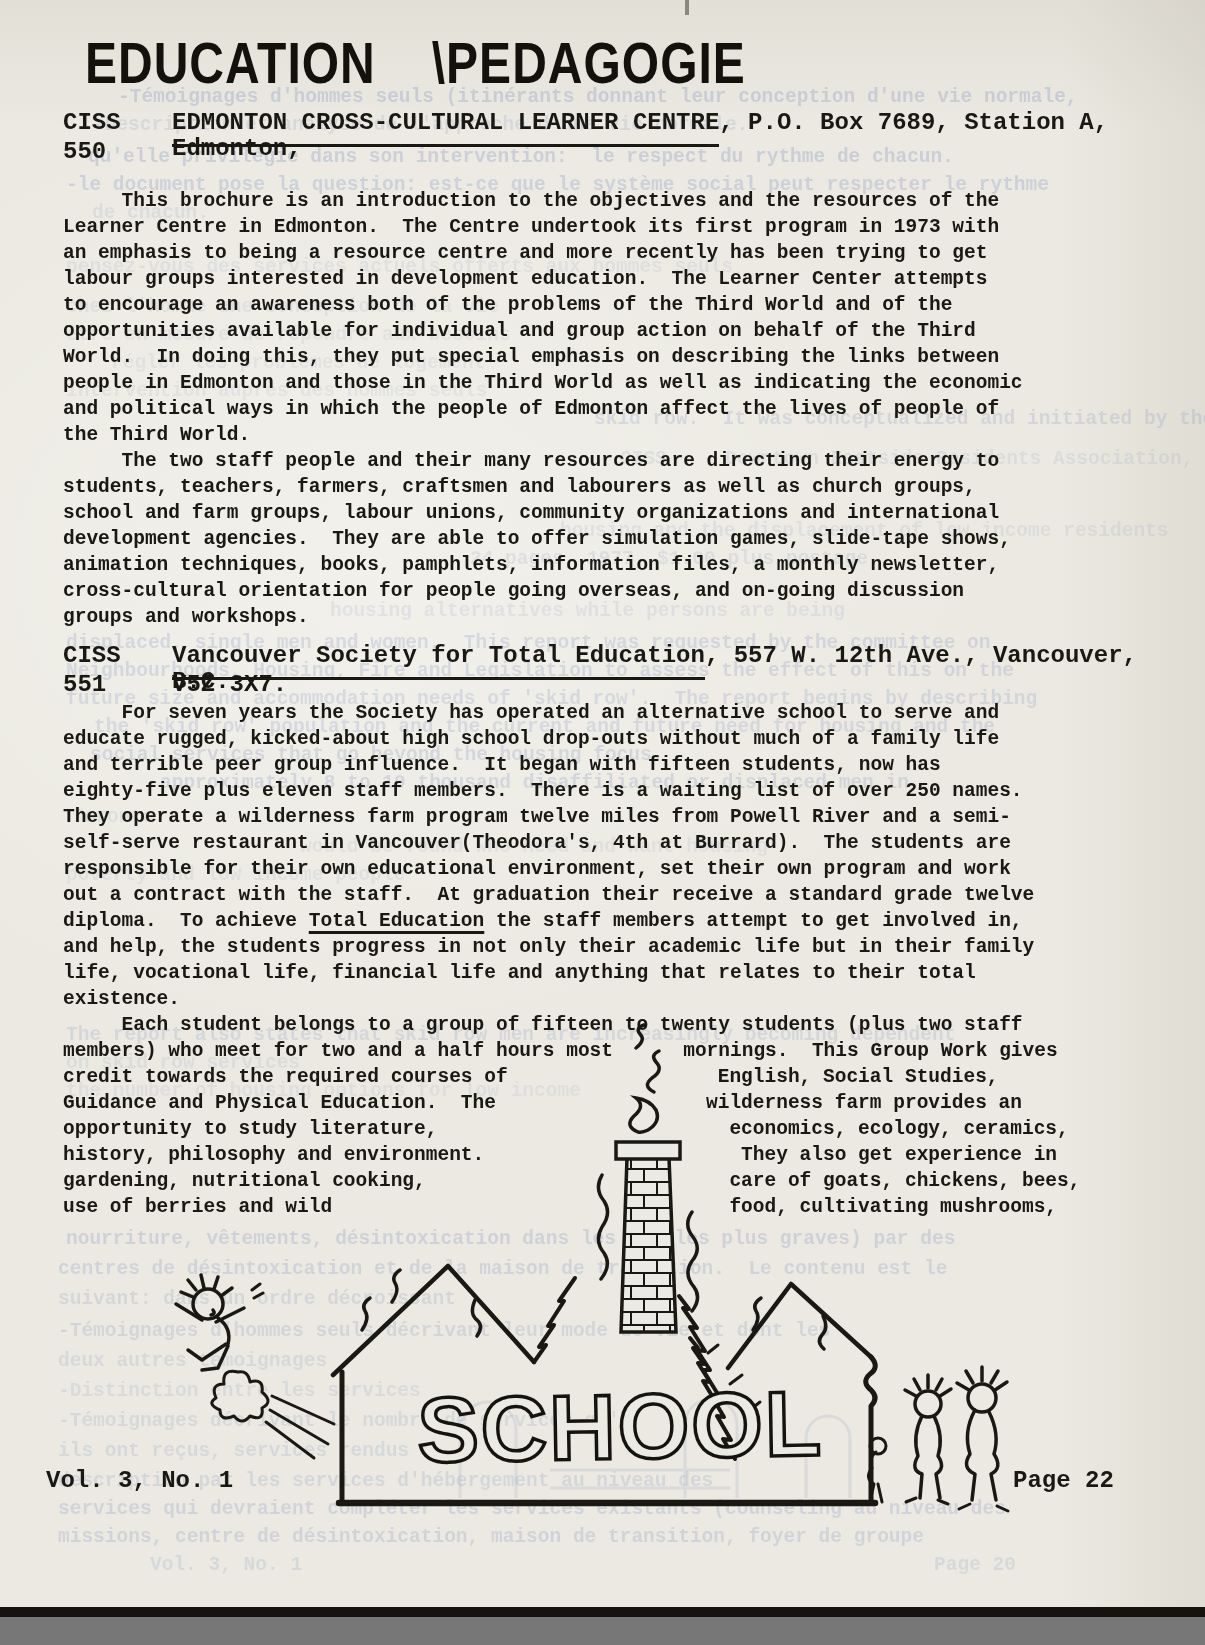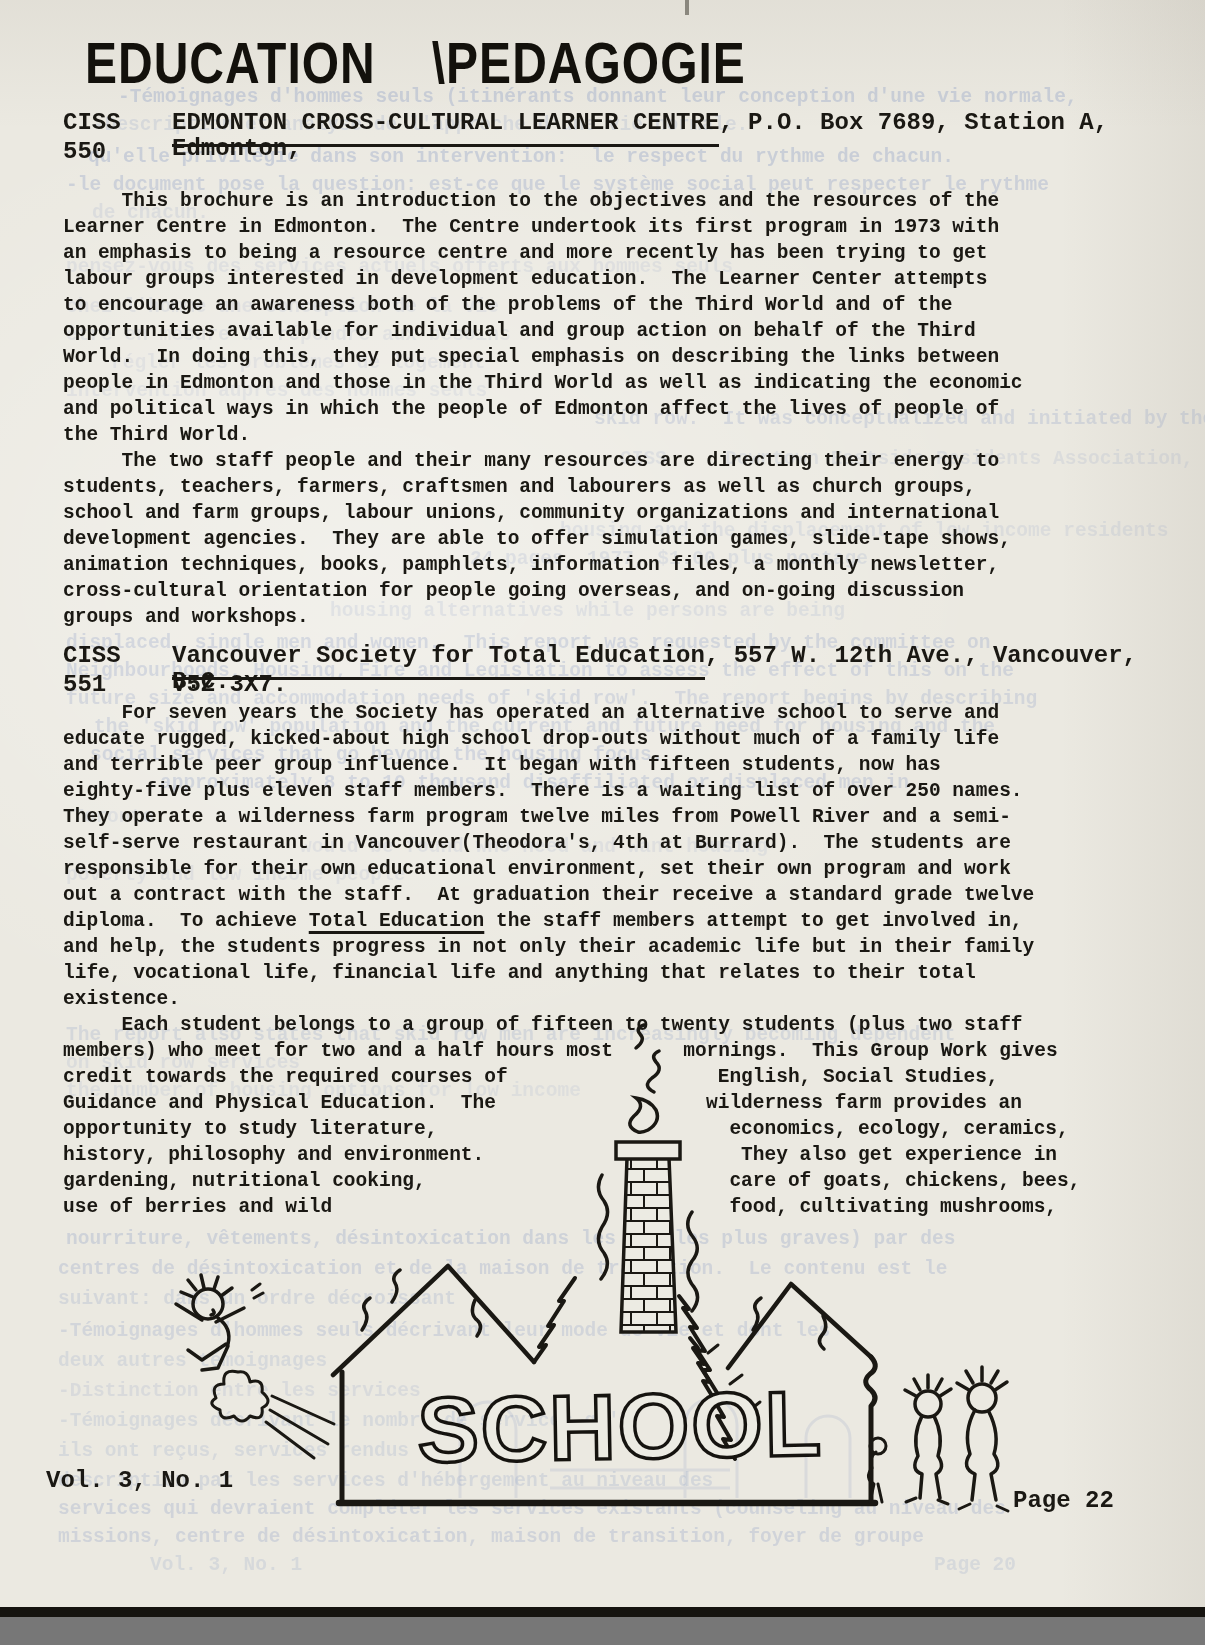--- a/index.html
+++ b/index.html
@@ -40,21 +40,21 @@
     transform:scaleY(1.2);transform-origin:top left;
     color:#13110c;white-space:pre;
   }
   .entry{position:absolute;z-index:3;}
   .entry .cat{position:absolute;left:0;top:0;}
   .entry .num{position:absolute;left:0;top:29px;}
   .entry .etext{position:absolute;left:109px;top:0;width:1000px;}
   .entry .eline2{position:absolute;left:109px;top:29px;}
   .entry-title{border-bottom:3px solid #1a1813;padding-bottom:8px;}
   .footer-vol{position:absolute;left:46px;top:1468px;z-index:3;}
-  .footer-page{position:absolute;left:1013px;top:1468px;z-index:3;margin-top:20px;}
+  .footer-page{position:absolute;left:1013px;top:1468px;z-index:3;}
   .ghost{
     position:absolute;white-space:pre;z-index:1;
     font-family:"Liberation Mono", monospace;
     font-weight:700;font-size:19.5px;line-height:26px;
     color:#7e92c2;filter:blur(0.5px);
   }
   .illu{position:absolute;left:130px;top:1000px;z-index:2;pointer-events:none;}
   .top-mark{position:absolute;left:685px;top:0;width:4px;height:15px;background:#8a877e;z-index:2;}
   .bottom-bar{position:absolute;left:0;bottom:0;width:100%;height:10px;background:#15130f;z-index:4;}
 </style>

